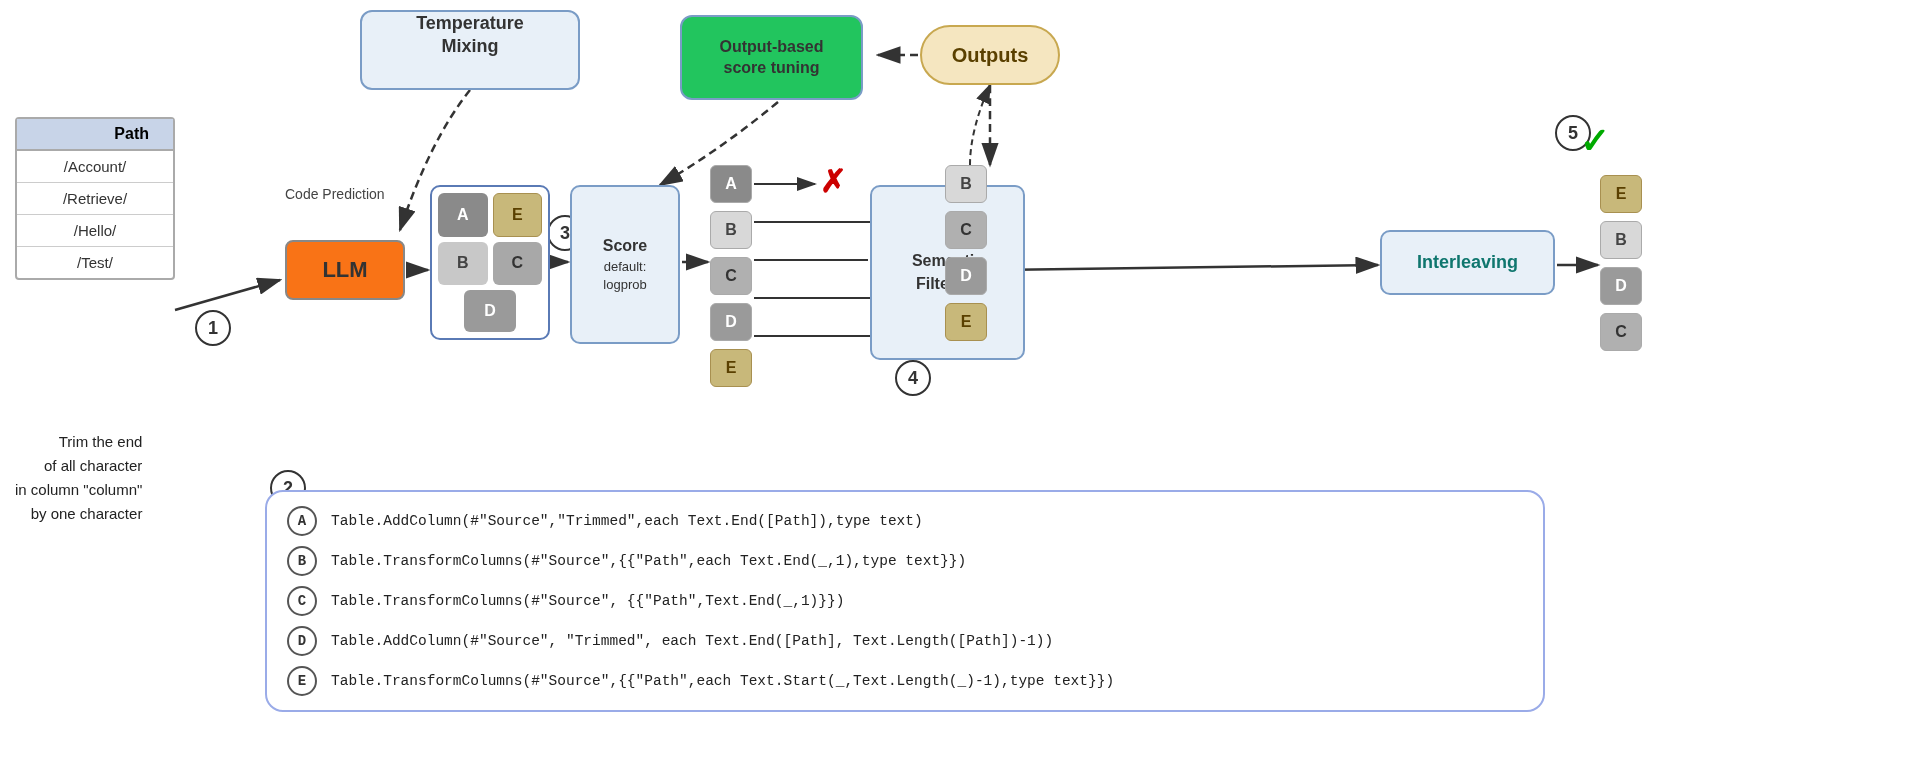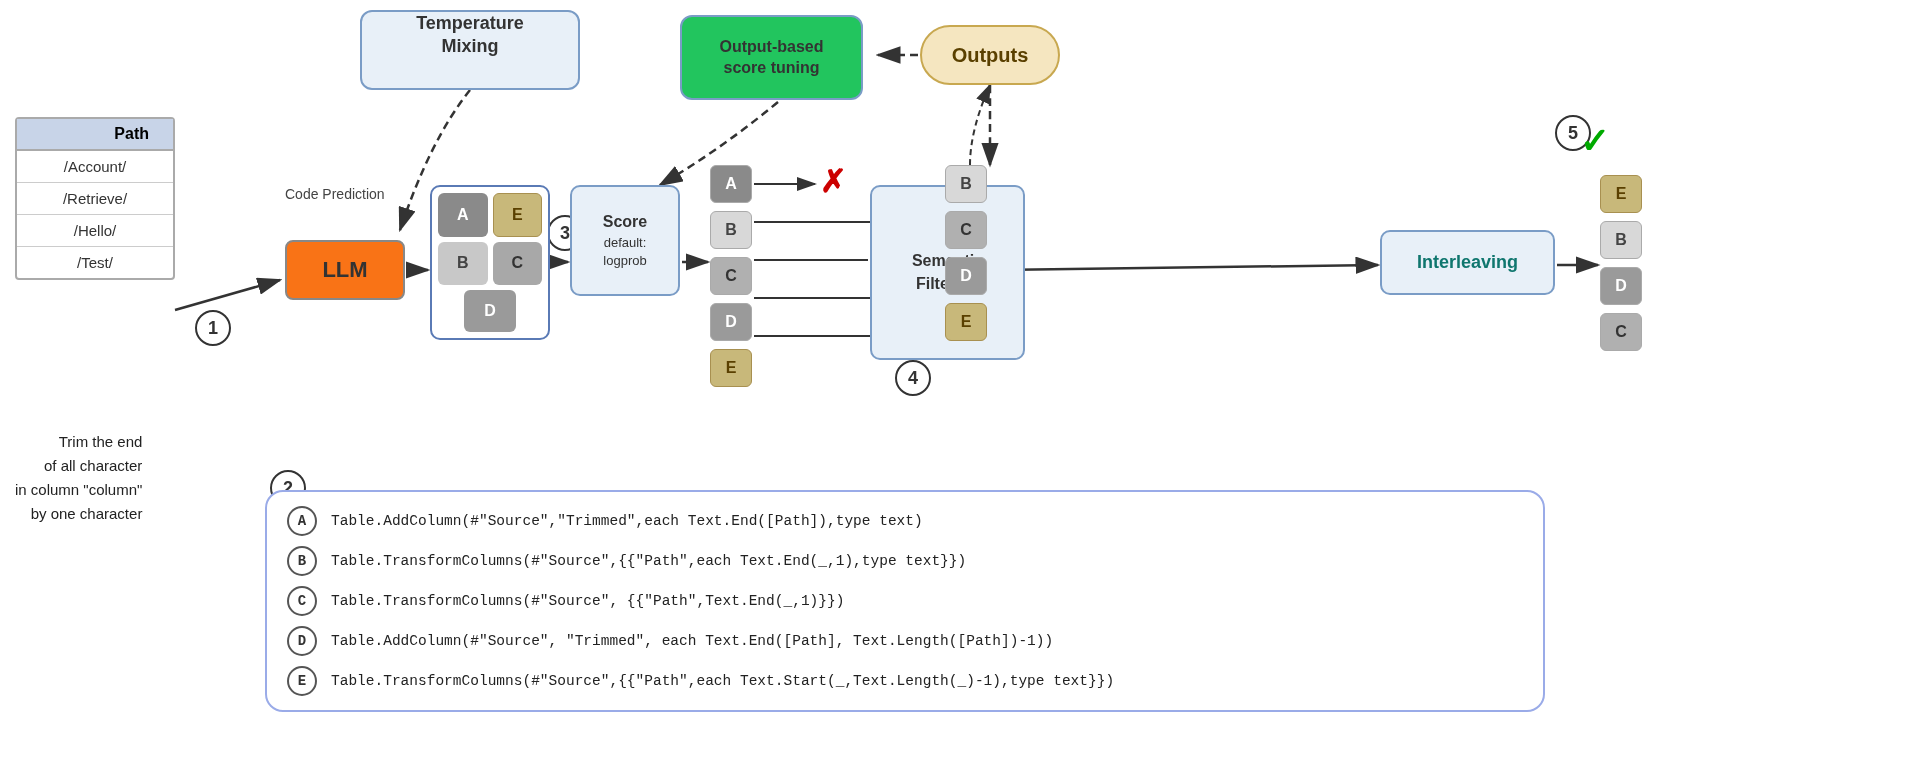--- a/index.html
+++ b/index.html
@@ -155,21 +155,21 @@
     .cand-b { background: #c8c8c8; color: #444; }
     .cand-c { background: #a8a8a8; color: #333; }
     .cand-d { background: #9a9a9a; color: white; grid-column: 1 / 3; width: 50%; margin: 0 auto; }
 
     
     .score-box {
       position: absolute;
       left: 570px;
       top: 185px;
       width: 110px;
-      height: 111px;
+      height: 159px;
       background: #e8f0f8;
       border: 2px solid #7a9cc6;
       border-radius: 10px;
       display: flex;
       flex-direction: column;
       align-items: center;
       justify-content: center;
       font-size: 16px;
       font-weight: bold;
       color: #333;

